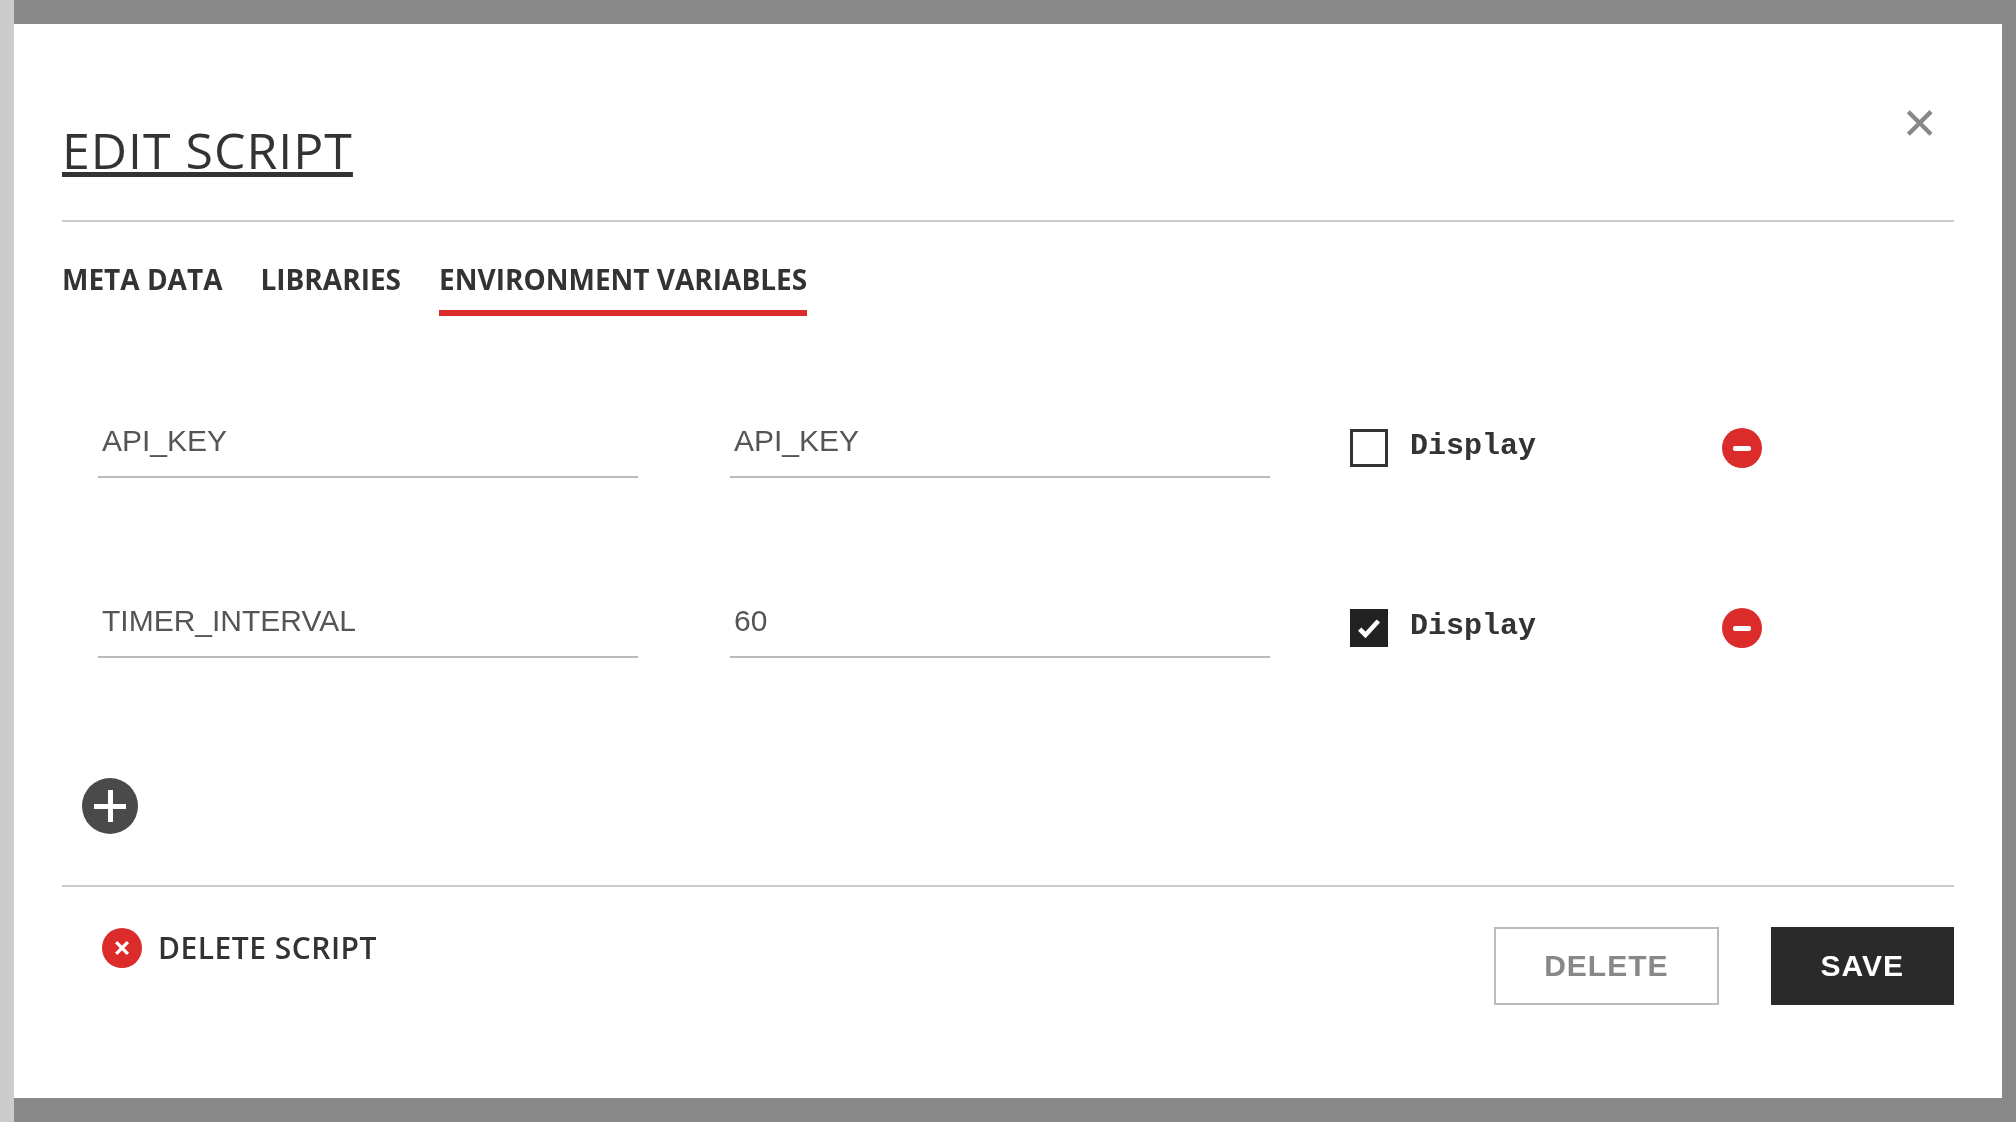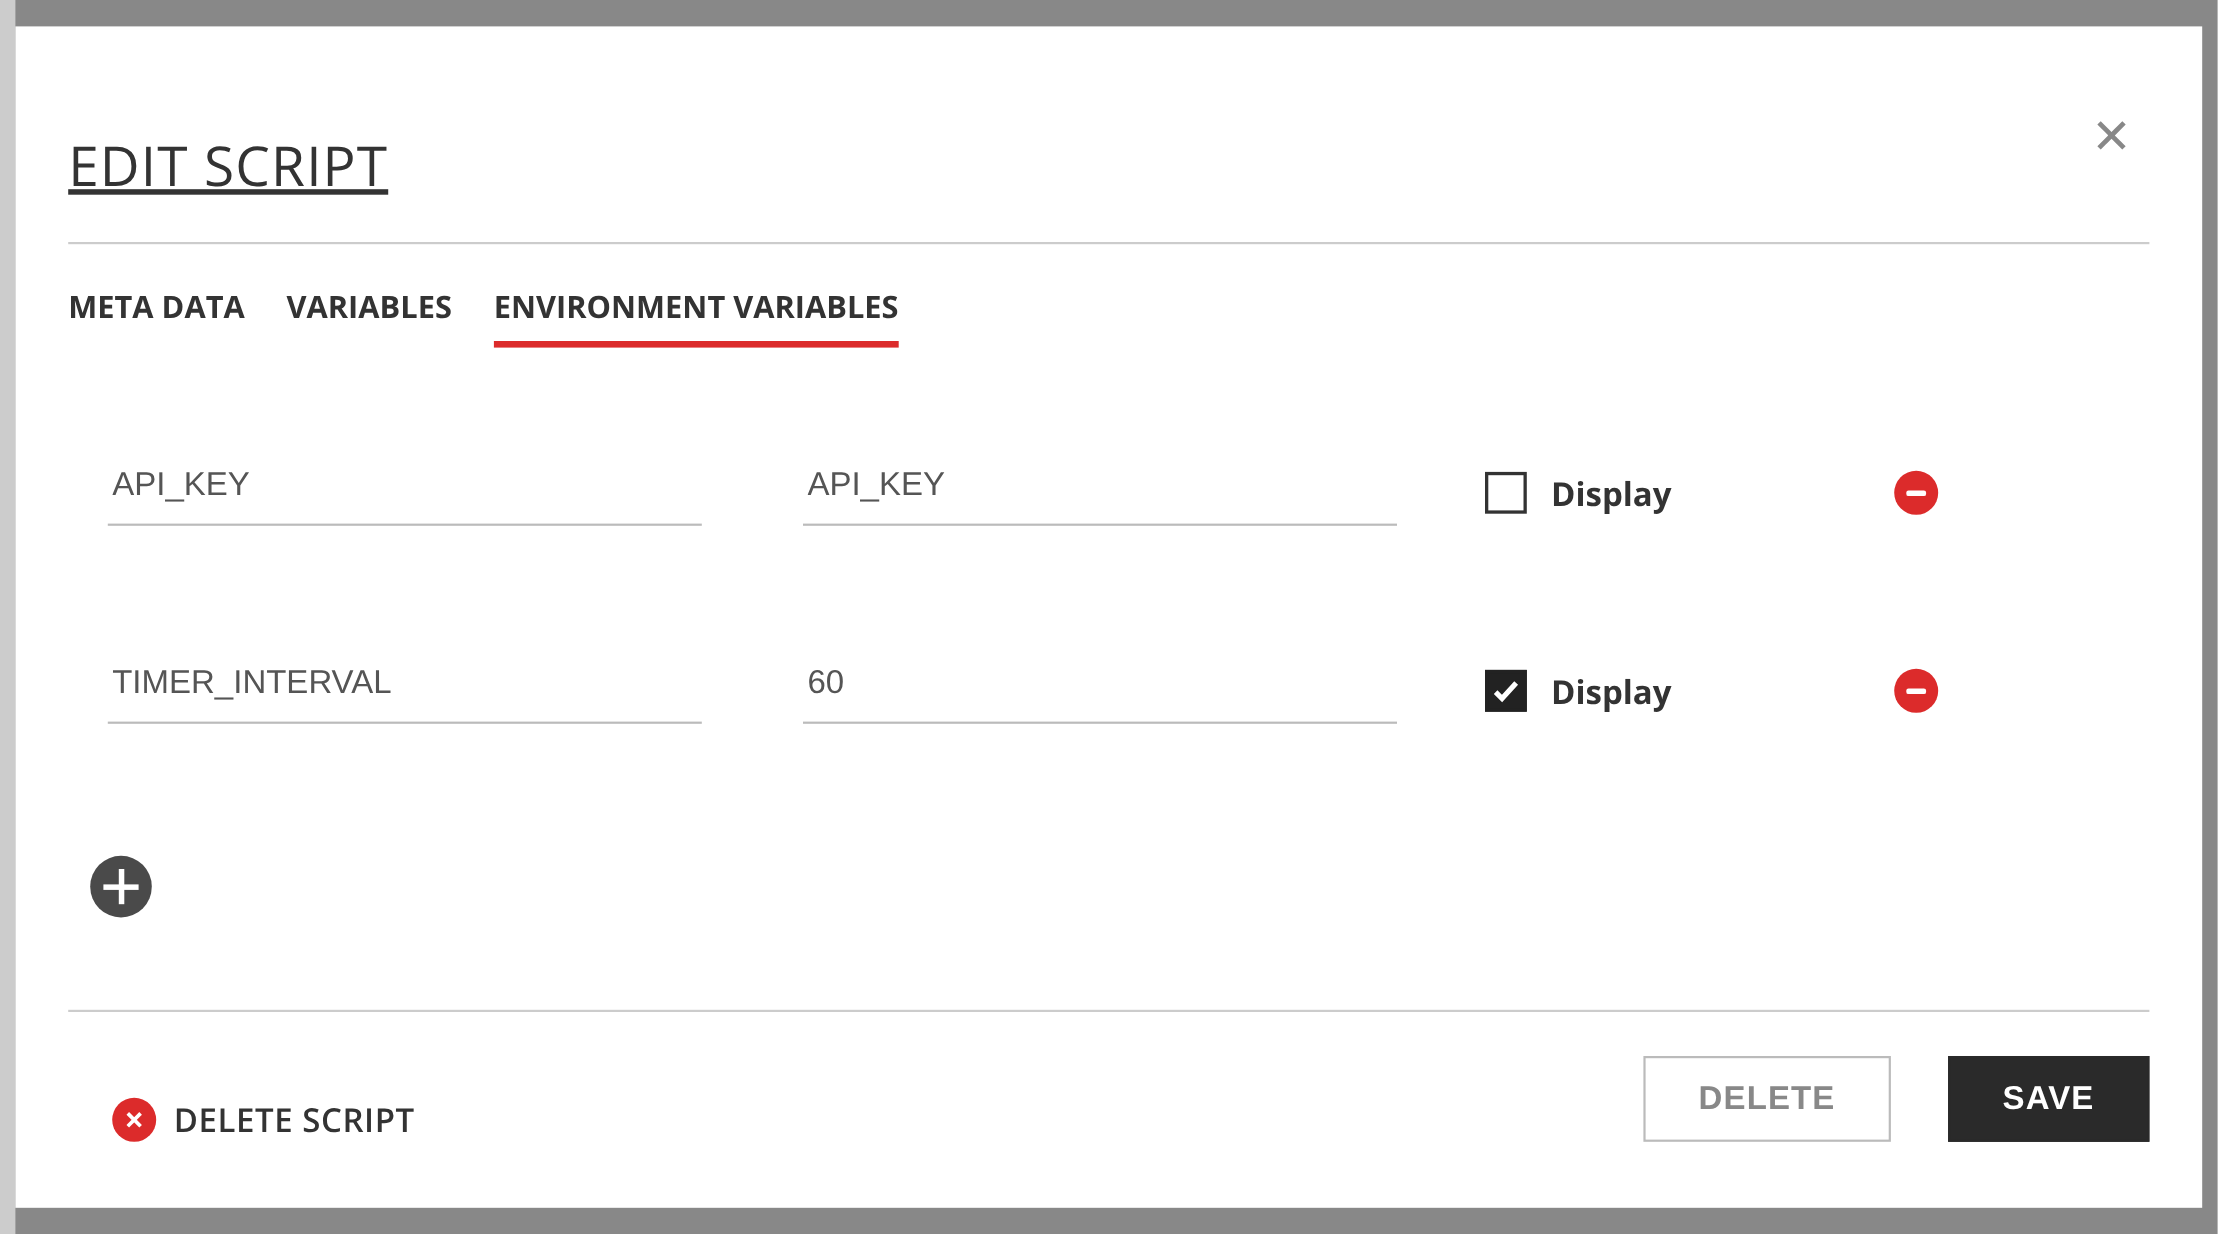--- a/index.html
+++ b/index.html
@@ -85,24 +85,25 @@
       font-size: 30px;
       color: #555;
       border: none;
       border-bottom: 2px solid #bbb;
       padding: 6px 4px 18px 4px;
       outline: none;
       background: transparent;
     }
     .checkbox-wrap {
       display: flex;
-      align-items: center;
+      align-items: flex-start;
       gap: 22px;
       margin-left: -12px;
       min-width: 200px;
+      font-family: Liberation Mono, monospace;
     }
     .cb {
       width: 38px;
       height: 38px;
       border: 3px solid #333;
       display: inline-flex;
       align-items: center;
       justify-content: center;
       cursor: pointer;
       flex-shrink: 0;
@@ -151,22 +152,22 @@
     .plus-circle::before, .plus-circle::after {
       content: "";
       position: absolute;
       background: #fff;
     }
     .plus-circle::before { width: 32px; height: 5px; }
     .plus-circle::after { width: 5px; height: 32px; }
     .footer {
       border-top: 2px solid #ccc;
       display: flex;
-      align-items: flex-end;
-      padding: 40px 0 60px 40px;
+      align-items: flex-start;
+      padding: 40px 0 93px 40px;
       gap: 20px;
     }
     .delete-wrap {
       display: flex;
       align-items: center;
       gap: 16px;
       cursor: pointer;
     }
     .x-circle {
       width: 40px;
@@ -206,21 +207,21 @@
 <body>
 <div class="background-stripe"></div>
 
 <div class="modal">
   <span class="close-x">✕</span>
   <h1 class="dialog-title">EDIT SCRIPT</h1>
   <hr class="divider">
 
   <div class="tabs">
     <div class="tab">META DATA</div>
-    <div class="tab">VARIABLES</div>
+    <div class="tab">LIBRARIES</div>
     <div class="tab active">ENVIRONMENT VARIABLES</div>
   </div>
 
   <div class="env-rows">
 
     <div class="env-row">
       <input class="field" value="API_KEY" style="">
       <input class="field" value="API_KEY" style="">
       <div class="checkbox-wrap">
         <span class="cb">

